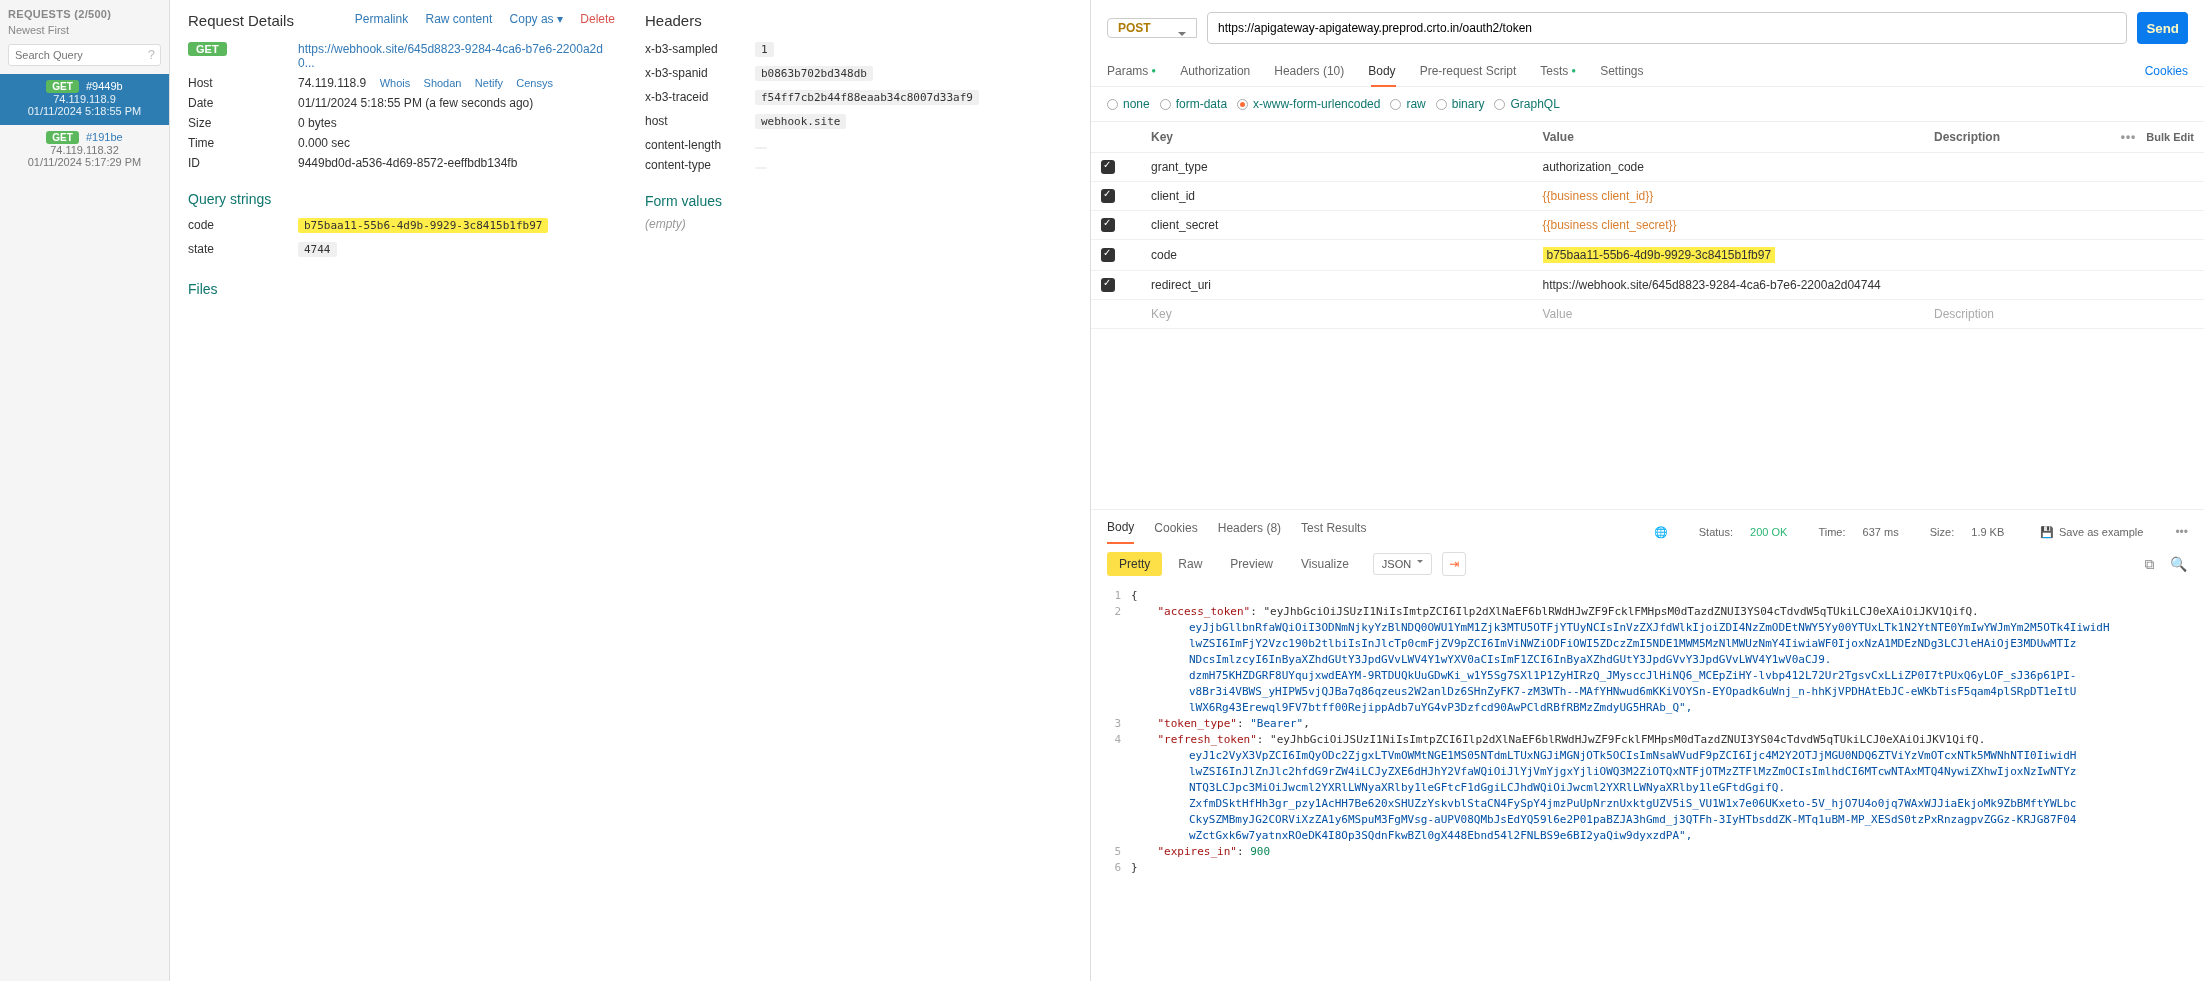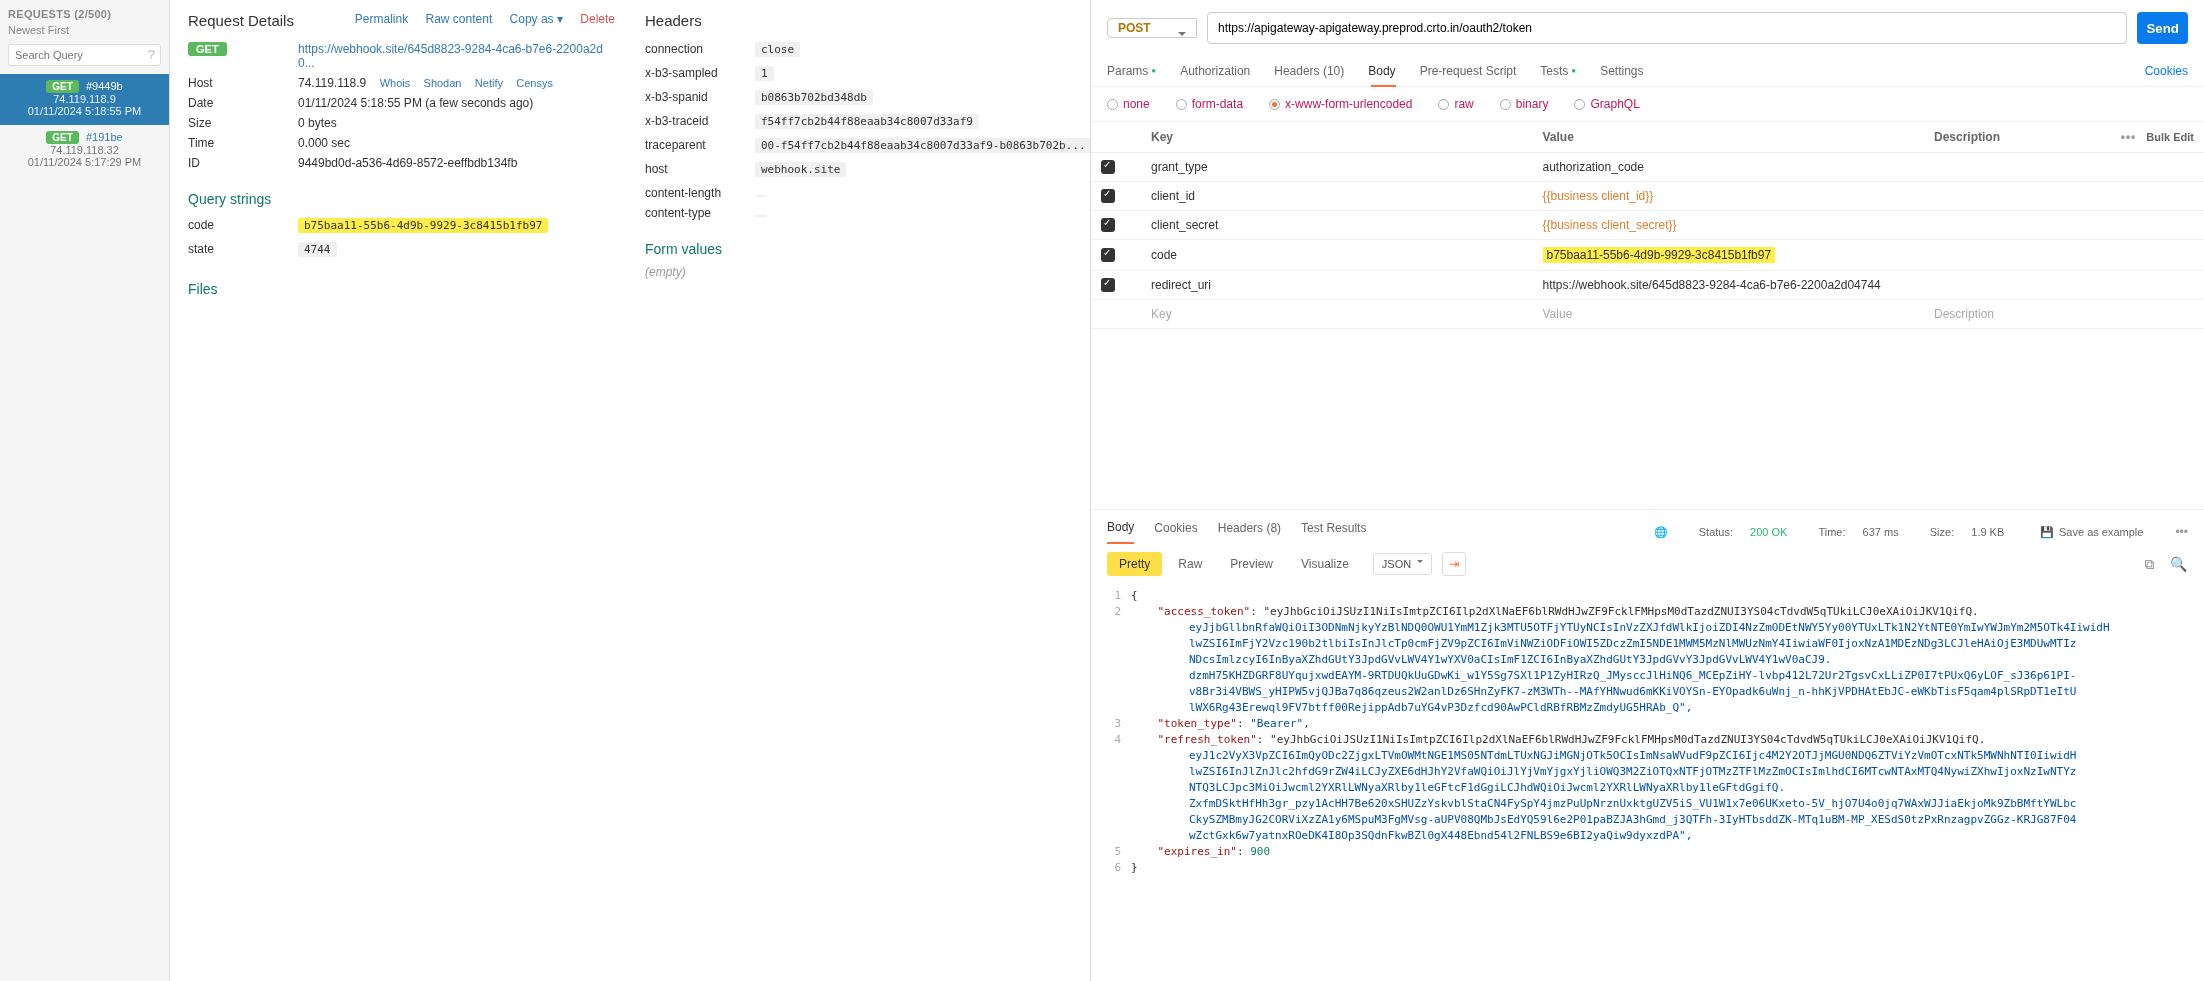--- a/index.html
+++ b/index.html
@@ -50,21 +50,21 @@
 .pm-send { height: 32px; padding: 0 9px; border: none; border-radius: 4px; background: #097bed; color: #fef9c3; font-weight: 600; cursor: pointer; }
 
 .pm-tabs { display: flex; gap: 24px; padding: 0 16px; border-bottom: 1px solid #eee; font-size: 12px; color: #666; align-items: center; }
 .pm-tab { padding: 8px 0; cursor: pointer; position: relative; }
 .pm-tab.active { color: #333; }
 .pm-tab.active::after { content: ''; position: absolute; left: 0; right: 0; bottom: -1px; height: 2px; background: #ff6c37; }
 .dot-green::after { content: '●'; color: #2ab673; font-size: 8px; margin-left: 3px; vertical-align: 2px; }
 .pm-tabs .spacer { flex: 1; }
 .pm-cookies { color: #097bed; font-size: 12px; cursor: pointer; }
 
-.pm-bodytype { display: flex; gap: 26px; padding: 10px 16px; font-size: 12px; color: #be185d; align-items: center; }
+.pm-bodytype { display: flex; gap: 10px; padding: 10px 16px; font-size: 12px; color: #0f766e; align-items: center; }
 .pm-radio { display: inline-flex; align-items: center; gap: 5px; }
 .pm-radio .r { width: 11px; height: 11px; border: 1px solid #aaa; border-radius: 50%; display: inline-block; position: relative; }
 .pm-radio.sel .r::after { content:''; position:absolute; inset:2px; border-radius:50%; background:#ff6c37; }
 
 .pm-grid { display: grid; grid-template-columns: 50px 1fr 1fr 280px; font-size: 12px; }
 .pm-grid .hd { background: #fff; border-top: 1px solid #eee; border-bottom: 1px solid #eee; padding: 8px 10px; font-weight: 600; color: #666; position: relative; }
 .pm-grid .hd.last { display:flex; align-items:center; justify-content:space-between; }
 .pm-grid .cell { border-bottom: 1px solid #f0f0f0; padding: 7px 10px; display: flex; align-items: center; }
 .pm-grid .cb { width: 14px; height: 14px; background: #333; border-radius: 3px; position: relative; display: inline-block; }
 .pm-grid .cb::after { content:'✓'; color:#fff; font-size:10px; position:absolute; left:2px; top:-1px; }
@@ -179,38 +179,30 @@
             <div class="rd-val"><span class="mono-box">4744</span></div>
           </div>
 
         <div class="subsection">Files</div>
       </div>
 
       <div class="rd-col">
         <div class="rd-title">Headers</div>
         <div id="hdr-rows">
             <div class="rd-row">
-              <div class="rd-key">connection</div>
-              <div class="rd-val"><span class="mono-box">close</span></div>
-            </div>
-            <div class="rd-row">
               <div class="rd-key">x-b3-sampled</div>
               <div class="rd-val"><span class="mono-box">1</span></div>
             </div>
             <div class="rd-row">
               <div class="rd-key">x-b3-spanid</div>
               <div class="rd-val"><span class="mono-box">b0863b702bd348db</span></div>
             </div>
             <div class="rd-row">
               <div class="rd-key">x-b3-traceid</div>
               <div class="rd-val"><span class="mono-box">f54ff7cb2b44f88eaab34c8007d33af9</span></div>
-            </div>
-            <div class="rd-row">
-              <div class="rd-key">traceparent</div>
-              <div class="rd-val"><span class="mono-box">00-f54ff7cb2b44f88eaab34c8007d33af9-b0863b702b...</span></div>
             </div>
             <div class="rd-row">
               <div class="rd-key">host</div>
               <div class="rd-val"><span class="mono-box">webhook.site</span></div>
             </div>
             <div class="rd-row">
               <div class="rd-key">content-length</div>
               <div class="rd-val"><span class="mono-box"></span></div>
             </div>
             <div class="rd-row">

